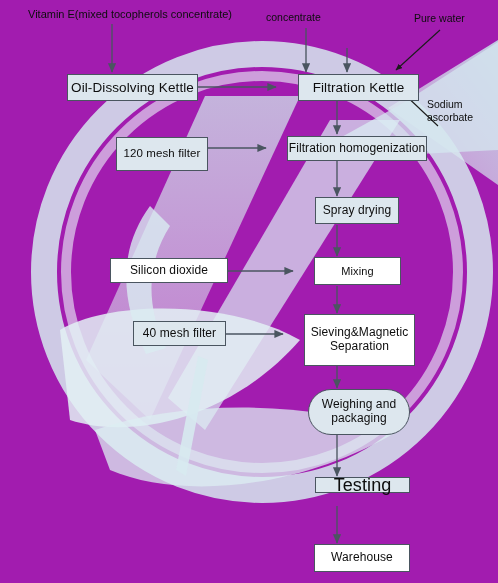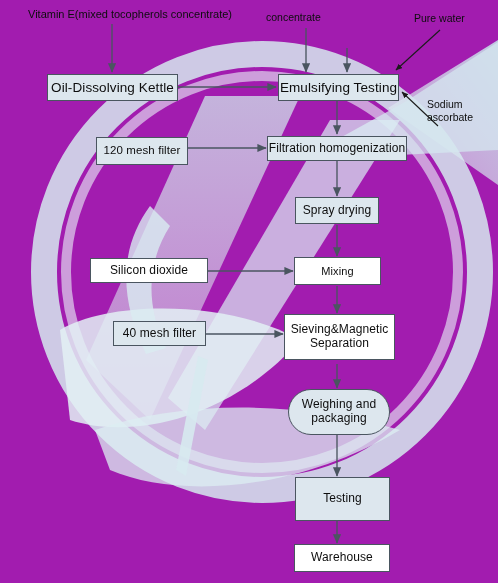--- a/index.html
+++ b/index.html
@@ -38,20 +38,21 @@
     border: 1px solid #4a5560;
     background: #dde7ee;
     display: flex;
     align-items: center;
     justify-content: center;
     text-align: left;
     color: #0d0d0d;
     line-height: 1.15;
     z-index: 2;
     letter-spacing: 0.1px;
+    margin-left: 20px;
   }
   .node.plain {
     background: #ffffff;
   }
   .label {
     position: absolute;
     color: #0d0d0d;
     white-space: nowrap;
     z-index: 2;
     line-height: 1.2;
@@ -152,41 +153,41 @@
 
   <div class="label" style="left:414px; top:12px; font-size:10.5px;">Pure water</div>
 
   <div class="label wrap" style="left:427px; top:98px; width:64px; font-size:10.5px; text-align:left;">
     <span>Sodium</span><br>
     <span>ascorbate</span>
   </div>
 
   <div class="node" style="left:47px; top:74px; width:131px; height:27px; font-size:13.5px;">Oil-Dissolving Kettle</div>
 
-  <div class="node" style="left:278px; top:74px; width:121px; height:27px; font-size:13.5px;">Emulsifying Testing</div>
+  <div class="node" style="left:278px; top:74px; width:121px; height:27px; font-size:13.5px;">Filtration Kettle</div>
 
-  <div class="node" style="left:96px; top:137px; width:92px; height:28px; font-size:11.5px;">120 mesh filter</div>
+  <div class="node" style="left:96px; top:137px; width:92px; height:34px; font-size:11.5px;">120 mesh filter</div>
 
   <div class="node" style="left:267px; top:136px; width:140px; height:25px; font-size:12px;">Filtration homogenization</div>
 
   <div class="node" style="left:295px; top:197px; width:84px; height:27px; font-size:12px;">Spray drying</div>
 
   <div class="node plain" style="left:90px; top:258px; width:118px; height:25px; font-size:12px;">Silicon dioxide</div>
 
   <div class="node plain" style="left:294px; top:257px; width:87px; height:28px; font-size:11px;">Mixing</div>
 
   <div class="node" style="left:113px; top:321px; width:93px; height:25px; font-size:12px;">40 mesh filter</div>
 
-  <div class="node plain" style="left:284px; top:314px; width:111px; height:46px; font-size:12px; flex-direction:column;">
+  <div class="node plain" style="left:284px; top:314px; width:111px; height:52px; font-size:12px; flex-direction:column;">
     <span>Sieving&amp;Magnetic</span>
     <span>Separation</span>
   </div>
 
   <div class="node" style="left:288px; top:389px; width:102px; height:46px; font-size:12px; flex-direction:column;border-radius:23px;">
     <span>Weighing and</span>
     <span>packaging</span>
   </div>
 
-  <div class="node" style="left:295px; top:477px; width:95px; height:44px; font-size:12px;">Testing</div>
+  <div class="node" style="left:295px; top:477px; width:95px; height:16px; font-size:18px;">Testing</div>
 
   <div class="node plain" style="left:294px; top:544px; width:96px; height:28px; font-size:12px;">Warehouse</div>
 
 </div>
 
 </body></html>

